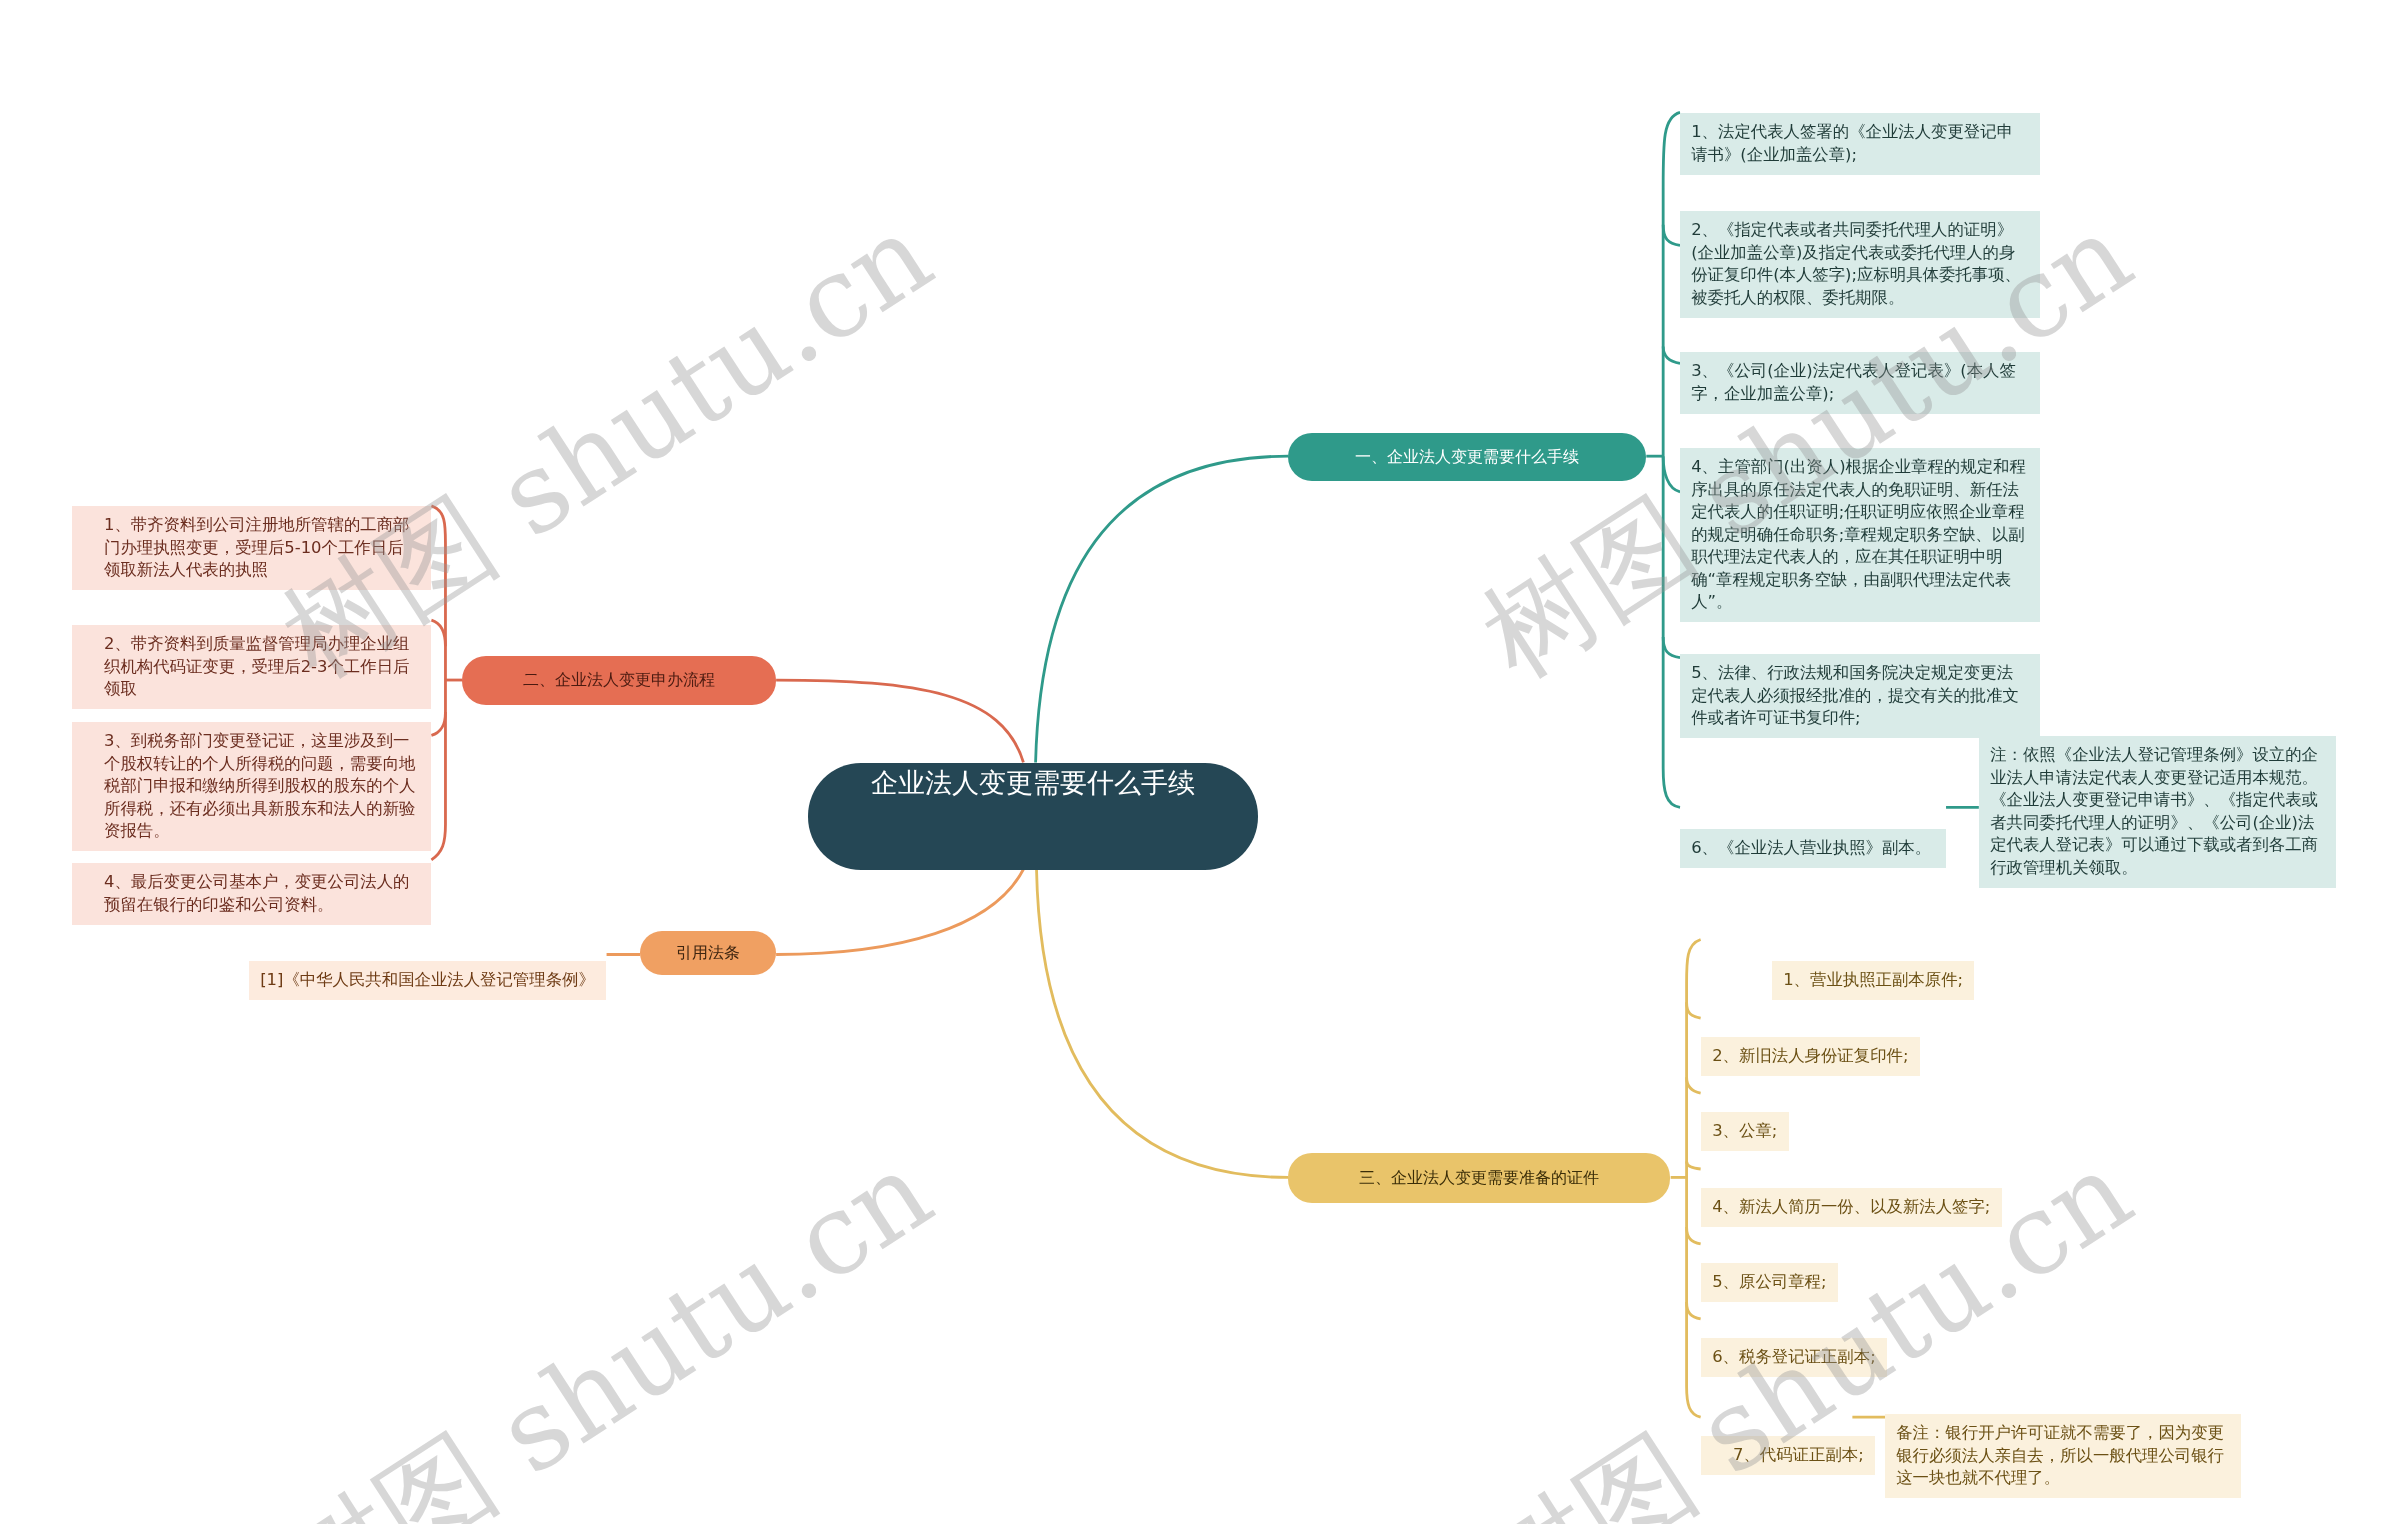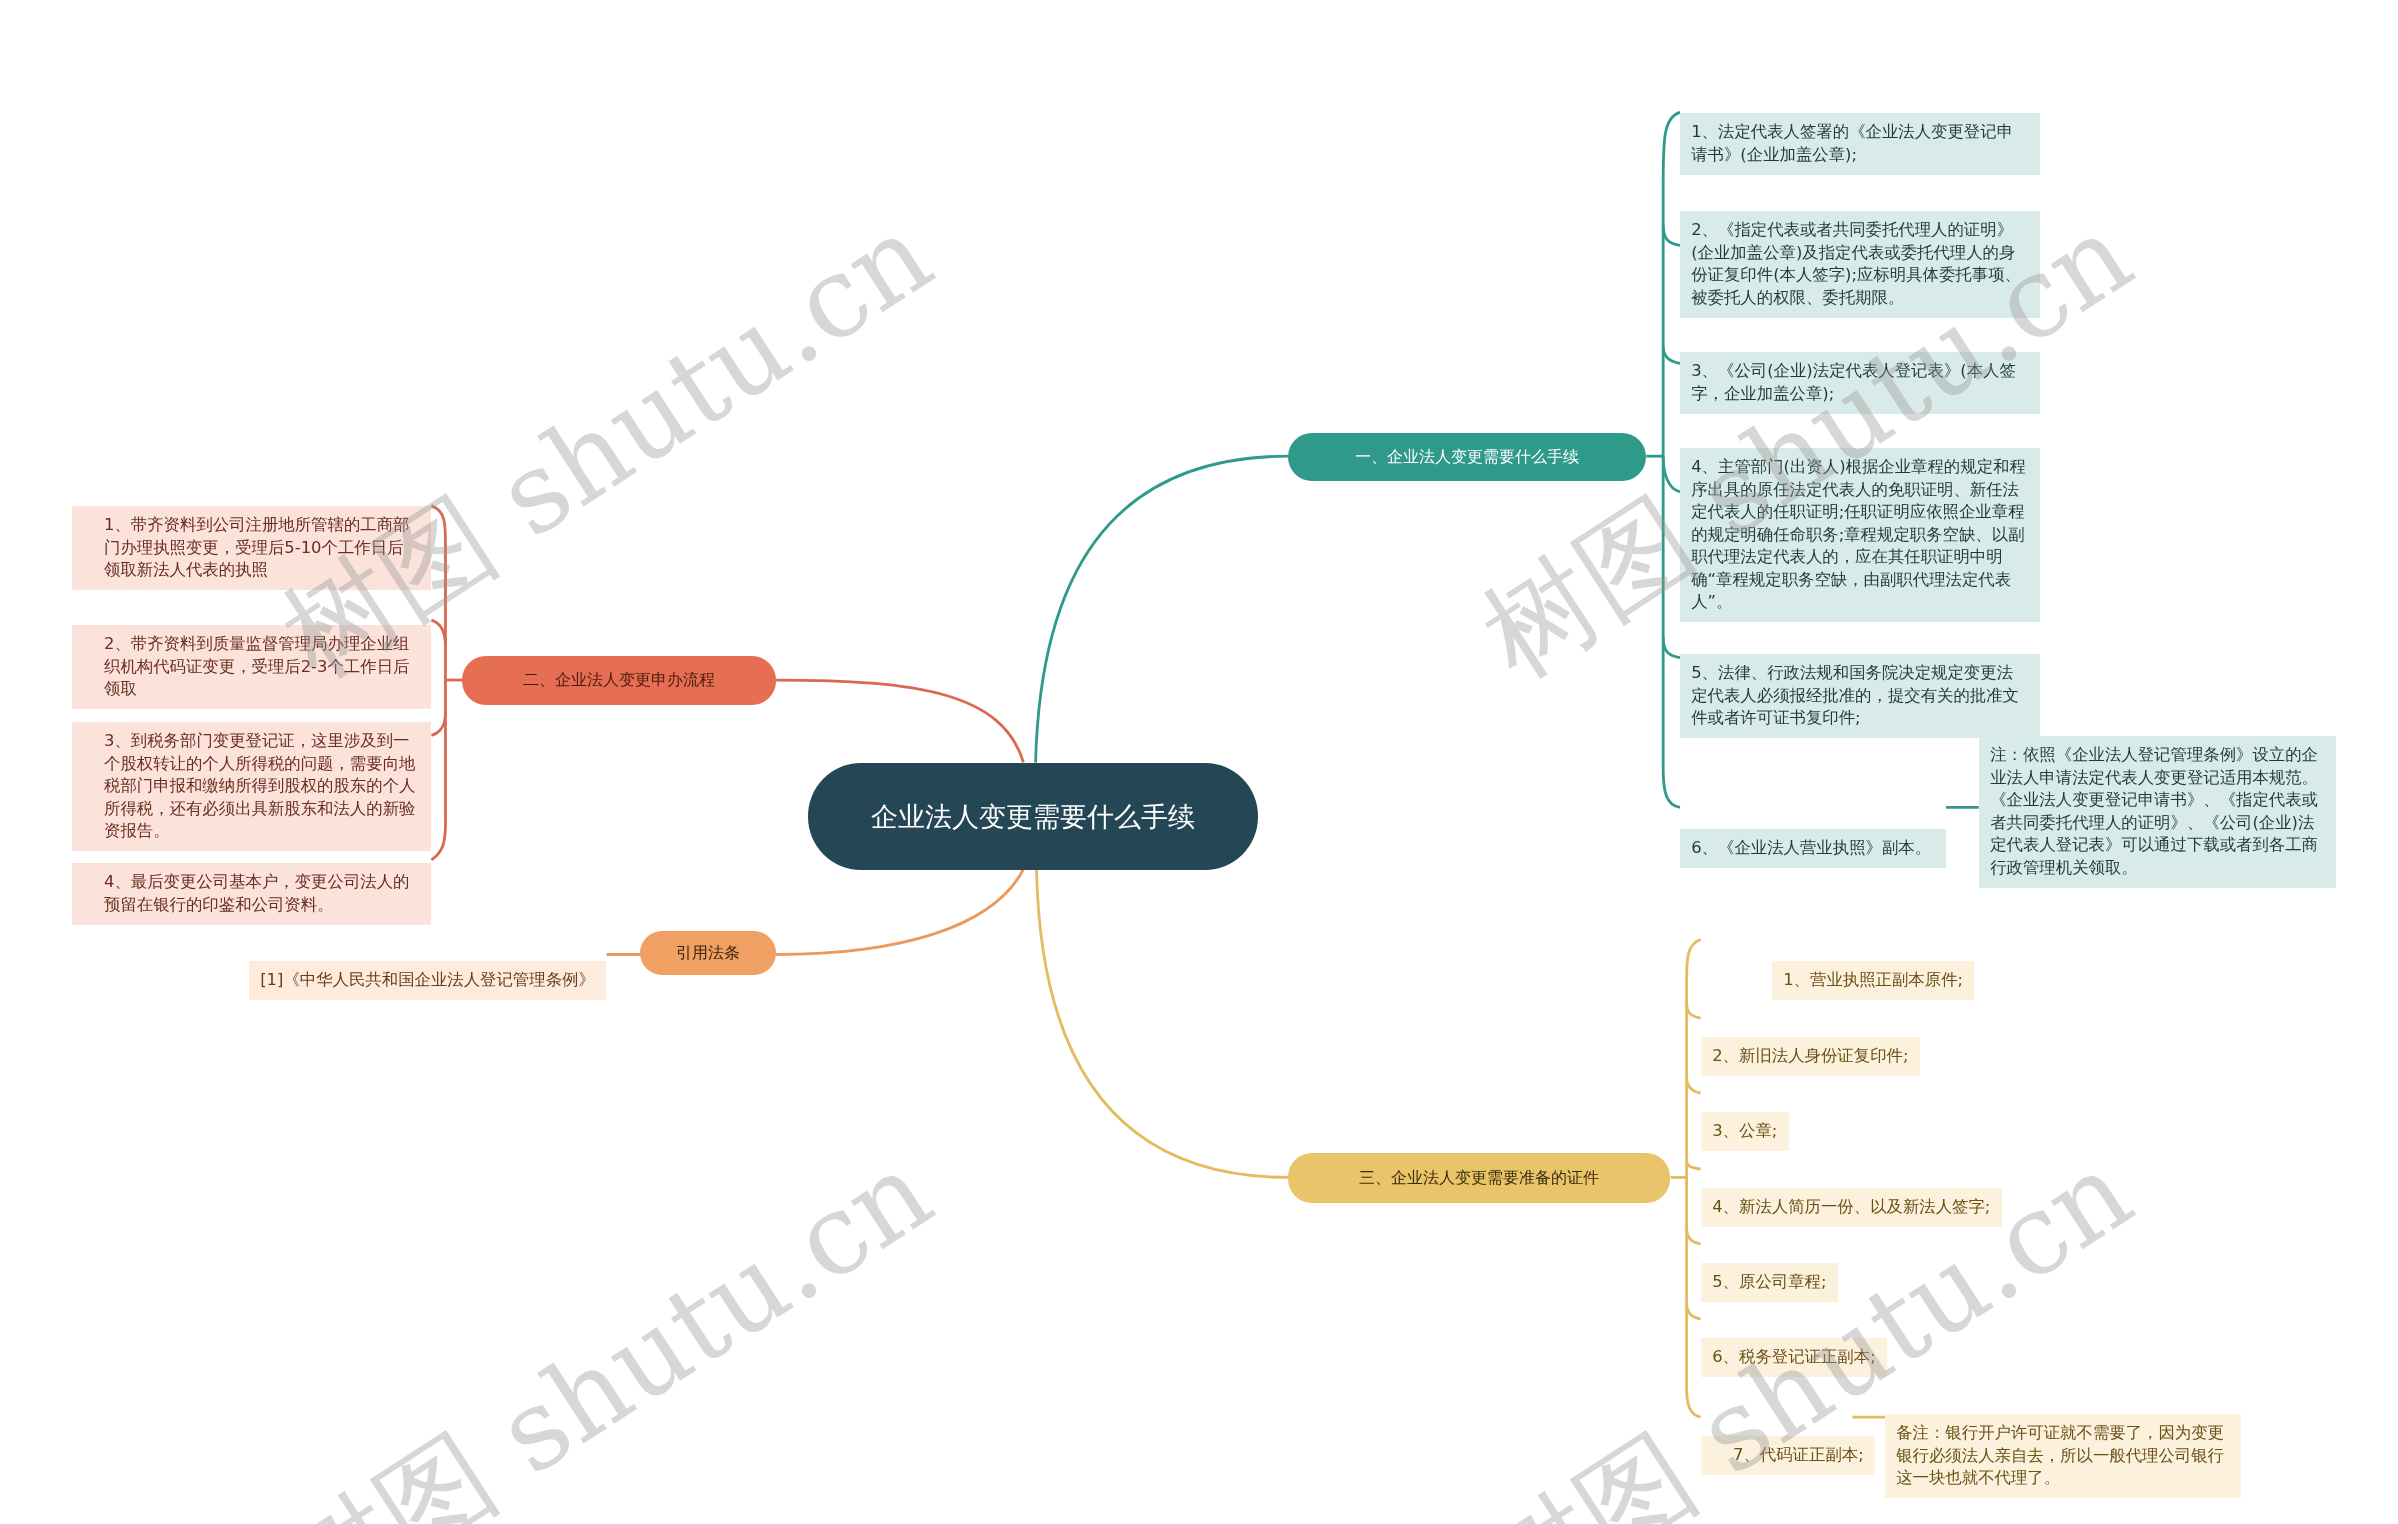--- a/index.html
+++ b/index.html
@@ -5,21 +5,21 @@
   html, body { margin: 0; padding: 0; }
   body {
     width: 2399px; height: 1524px; position: relative; overflow: hidden;
     background: #ffffff;
     font-family: "DejaVu Sans", "Liberation Sans", sans-serif;
   }
   svg.links { position: absolute; left: 0; top: 0; width: 2399px; height: 1524px; z-index: 1; }
   .node { position: absolute; box-sizing: border-box; z-index: 2; }
   .root {
     background: #254755; color: #ffffff; border-radius: 53px;
-    display: flex; align-items: center; justify-content: center; text-align: center;
+    display: flex; align-items: flex-start; justify-content: center; text-align: center;
     font-size: 27px; line-height: 39px; padding: 0 56px;
   }
   .main {
     border-radius: 24px; display: flex; align-items: center; justify-content: center;
     font-size: 16px; white-space: nowrap;
   }
   .main.teal { background: #2f9a8a; color: #ffffff; }
   .main.red { background: #e56e53; color: #4a1a10; }
   .main.orange { background: #f0a062; color: #3d2510; }
   .main.yellow { background: #e9c46a; color: #3a2d08; }

